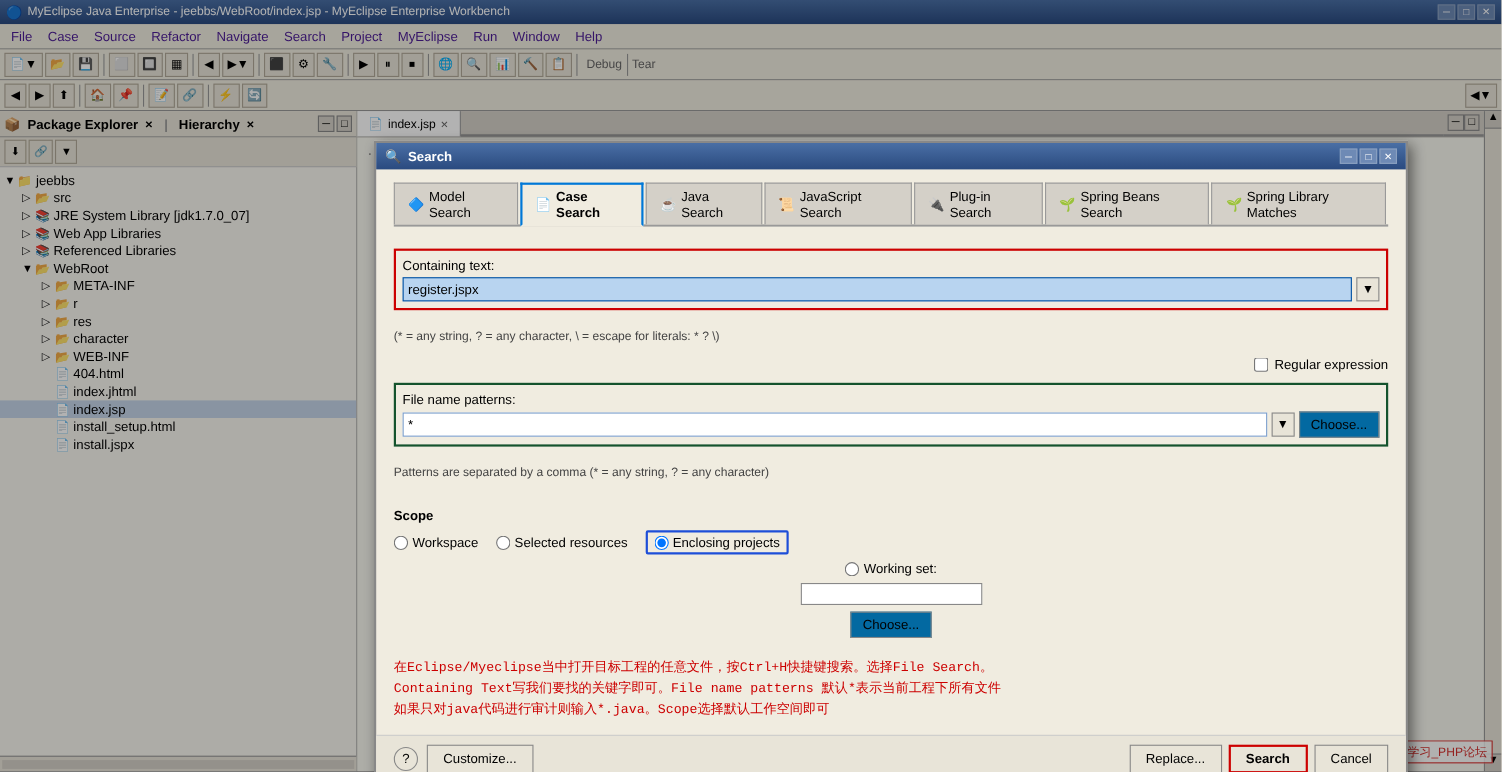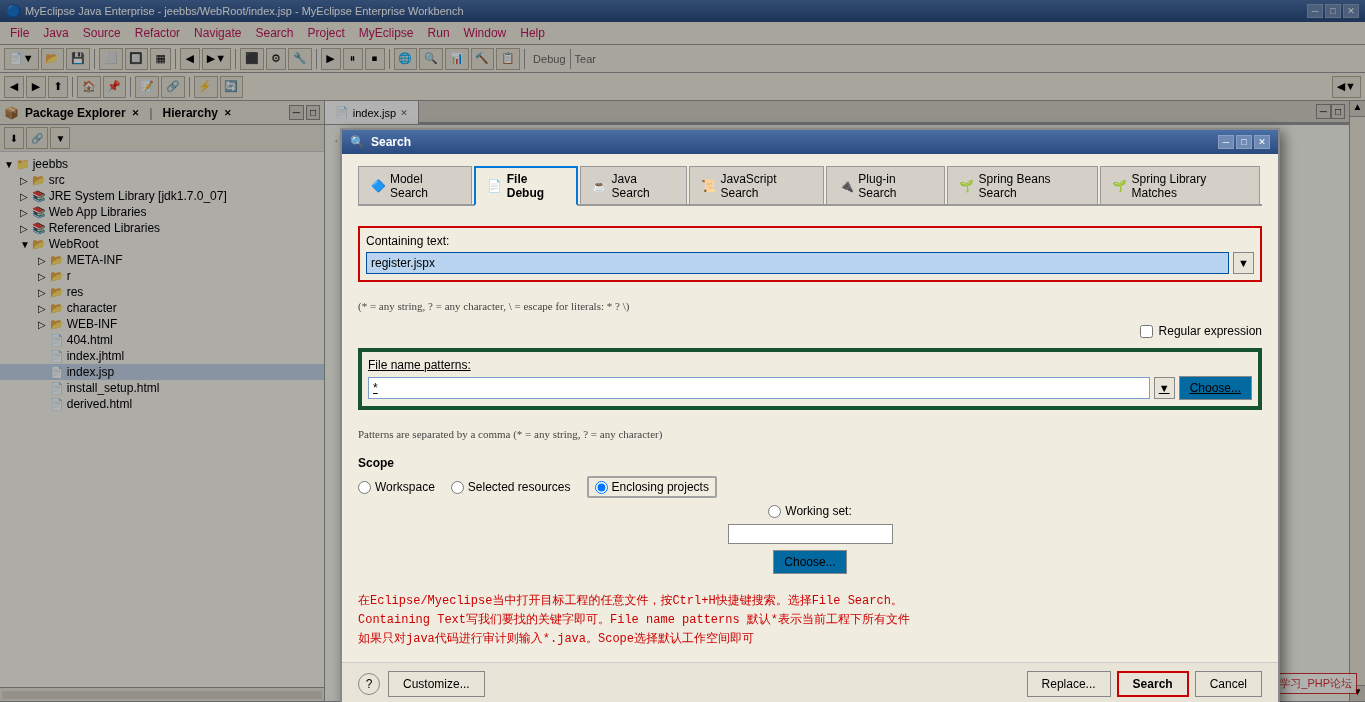--- a/index.html
+++ b/index.html
@@ -33,21 +33,21 @@
       background: #f0ece0;
       border-bottom: 1px solid #999;
       padding: 2px 4px;
       display: flex;
       gap: 2px;
     }
     .menu-item {
       padding: 2px 6px;
       cursor: pointer;
       font-size: 12px;
-      color: #be185d;
+      color: #4c1d95;
     }
 
     
     .toolbar-area {
       background: #f0ece0;
       border-bottom: 1px solid #999;
       padding: 2px 4px;
       display: flex;
       align-items: center;
       gap: 2px;
@@ -244,34 +244,34 @@
       font-family: inherit;
     }
     .dropdown-btn {
       height: 22px;
       background: #e8e4d8;
       border: 1px solid #888;
       padding: 0 4px;
       cursor: pointer;
       font-size: 11px;
     }
-    .hint-text { font-size: 11px; color: #444; margin: 2px 0; font-family: Liberation Serif, serif; }
+    .hint-text { font-size: 11px; color: #444; margin: 2px 0; }
 
     
     .checkbox-row { display: flex; align-items: center; gap: 6px; font-size: 12px; }
     .checkbox-row input[type="checkbox"] { cursor: pointer; }
 
     
-    .scope-section { margin-top: 4px; }
+    .scope-section { margin-top: 14px; }
     .scope-label { font-size: 12px; font-weight: bold; margin-bottom: 6px; }
     .scope-row { display: flex; align-items: center; gap: 16px; flex-wrap: wrap; }
     .radio-row { display: flex; align-items: center; gap: 4px; font-size: 12px; }
     .radio-row input[type="radio"] { cursor: pointer; }
     .scope-enclosing {
-      border: 2px solid #a3a3a3;
+      border: 2px solid #1d4ed8;
       padding: 2px 6px;
       border-radius: 2px;
       display: flex; align-items: center; gap: 4px;
     }
 
     
     .working-set-row { display: flex; align-items: center; gap: 6px; }
     .working-set-input {
       flex: 1;
       height: 22px;
@@ -369,21 +369,21 @@
     </div>
     <div class="title-bar-controls">
       <button class="title-bar-btn">─</button>
       <button class="title-bar-btn">□</button>
       <button class="title-bar-btn">✕</button>
     </div>
   </div>
 
   <div class="menu-bar">
     <span class="menu-item">File</span>
-    <span class="menu-item">Java</span>
+    <span class="menu-item">Case</span>
     <span class="menu-item">Source</span>
     <span class="menu-item">Refactor</span>
     <span class="menu-item">Navigate</span>
     <span class="menu-item">Search</span>
     <span class="menu-item">Project</span>
     <span class="menu-item">MyEclipse</span>
     <span class="menu-item">Run</span>
     <span class="menu-item">Window</span>
     <span class="menu-item">Help</span>
   </div>
@@ -535,21 +535,21 @@
           <span>index.jsp</span>
         </div>
         <div class="tree-item" style="padding-left:38px;">
           <span class="tree-expander" style="width:10px; display:inline-block;"></span>
           <span class="tree-icon">📄</span>
           <span>install_setup.html</span>
         </div>
         <div class="tree-item" style="padding-left:38px;">
           <span class="tree-expander" style="width:10px; display:inline-block;"></span>
           <span class="tree-icon">📄</span>
-          <span>derived.html</span>
+          <span>install.jspx</span>
         </div>
       </div>
 
       <div style="height:14px; background:#e8e4d8; border-top:1px solid #999; display:flex; align-items:center;">
         <div style="flex:1; height:8px; background:#d4d0c8; margin:0 2px;"></div>
       </div>
     </div>
 
     <div class="right-panel">
 
@@ -601,21 +601,21 @@
 
       <div class="modal-body">
 
         <div class="search-tabs">
           <div class="search-tab">
             <span>🔷</span>
             <span>Model Search</span>
           </div>
           <div class="search-tab active highlighted" style="border:2px solid #0078d7; border-bottom:2px solid #f0ece0;">
             <span>📄</span>
-            <span>File Debug</span>
+            <span>Case Search</span>
           </div>
           <div class="search-tab">
             <span>☕</span>
             <span>Java Search</span>
           </div>
           <div class="search-tab">
             <span>📜</span>
             <span>JavaScript Search</span>
           </div>
           <div class="search-tab">
@@ -645,21 +645,21 @@
 
         <div style="display:flex; gap:20px;">
           <div style="flex:1;"></div>
           <div class="checkbox-row">
             <input type="checkbox" style="">
             <label>Regular expression</label>
           </div>
         </div>
 
         <div class="field-group">
-          <div style="border: 4px solid #14532d; padding: 6px; text-decoration: underline;">
+          <div style="border: 2px solid #14532d; padding: 6px;">
             <label class="field-label">File name patterns:</label>
             <div class="field-row" style="margin-top:4px;">
               <input type="text" class="text-input" value="*" style="">
               <button class="dropdown-btn">▼</button>
               <button class="choose-btn">Choose...</button>
             </div>
           </div>
           <span class="hint-text">Patterns are separated by a comma (* = any string, ? = any character)</span>
         </div>
 

